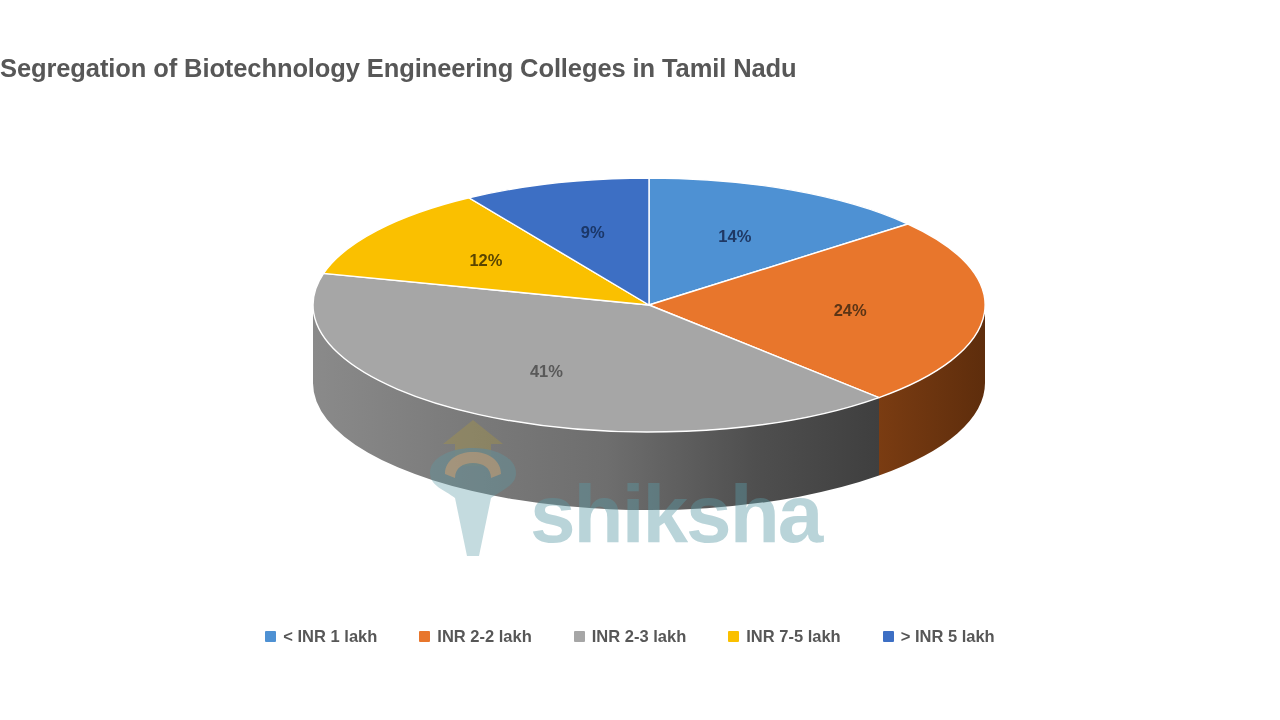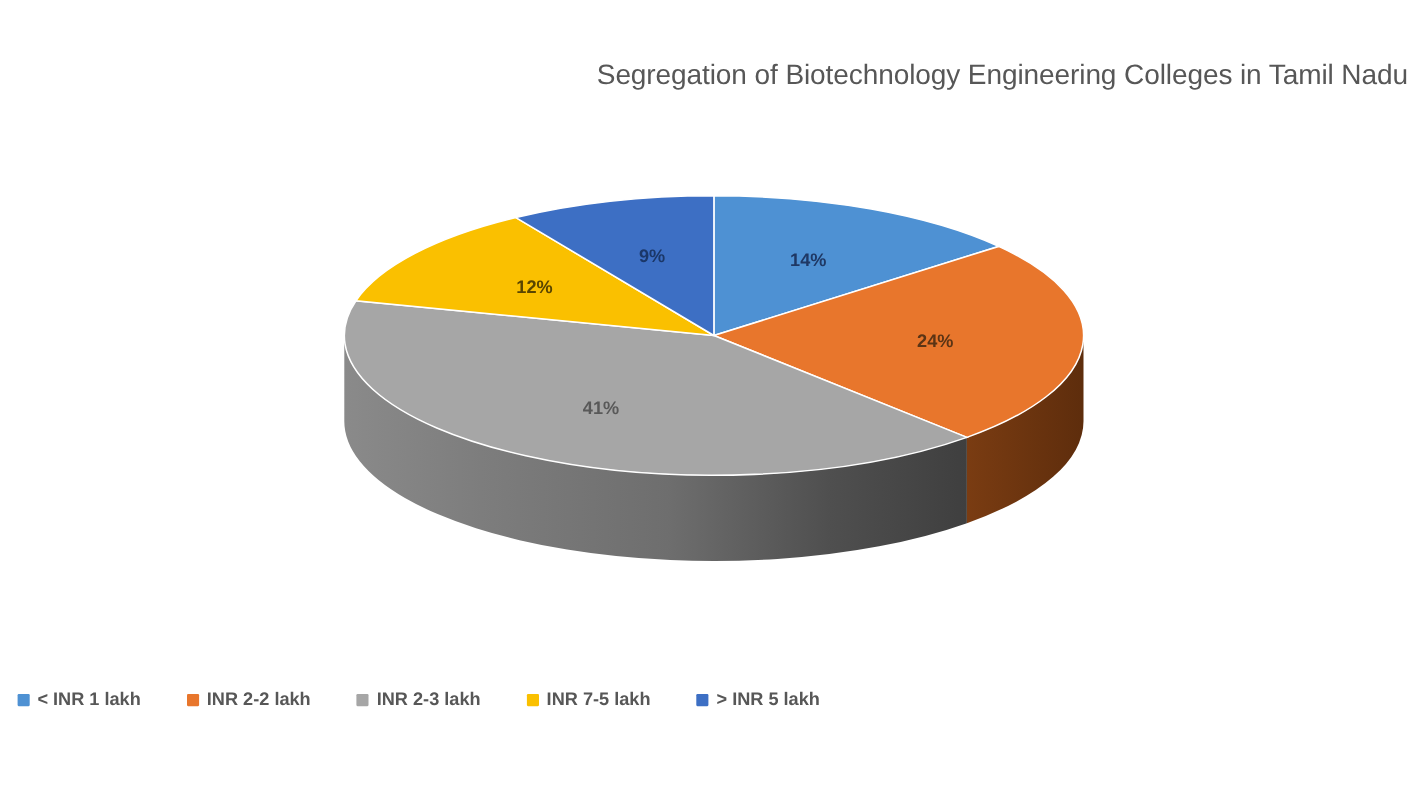--- a/index.html
+++ b/index.html
@@ -13,45 +13,46 @@
   #chart-root {
     position: relative;
     width: 1280px;
     height: 720px;
     background: #ffffff;
   }
   #chart-title {
     position: absolute;
     left: 0; top: 48px;
     width: 1280px;
-    text-align: right;
+    text-align: left;
     font-size: 25.5px;
-    font-weight: normal;
+    font-weight: bold;
     color: #575757;
     line-height: 41px;
     letter-spacing: -0.1px;
   }
   #chart-title .title-line { display: block; }
   #pie-area {
     position: absolute;
     left: 0; top: 150px;
     width: 1280px;
     height: 450px;
   }
   #pie-svg { display: block; }
   .slice-label {
     font-family: "Liberation Sans", sans-serif;
     font-size: 16.5px;
     font-weight: bold;
   }
   #legend {
     position: absolute;
-    left: 16px; top: 627px;
+    left: 0; top: 627px;
     width: 1260px;
     display: flex;
+    justify-content: center;
     align-items: center;
     gap: 42px;
   }
   .legend-item {
     display: flex;
     align-items: center;
     gap: 7px;
   }
   .legend-swatch {
     width: 11px; height: 11px;
@@ -135,20 +136,33 @@
 
       <g>
         <text class="slice-label" x="734.8" y="92.1" fill="#1f3864" text-anchor="middle">14%</text>
         <text class="slice-label" x="850.2" y="165.8" fill="#5b3415" text-anchor="middle">24%</text>
         <text class="slice-label" x="546.4" y="226.6" fill="#595959" text-anchor="middle">41%</text>
         <text class="slice-label" x="485.9" y="116.2" fill="#594500" text-anchor="middle">12%</text>
         <text class="slice-label" x="592.8" y="87.8" fill="#1b3768" text-anchor="middle">9%</text>
       </g>
     </svg>
 
+    <div id="watermark-group">
+      <svg width="450" height="190" viewBox="0 0 450 190">
+        <g transform="translate(10,0)">
+          <path d="M48 42 L18 66 L30 66 L30 88 L66 88 L66 66 L78 66 Z" fill="#c9a91f" opacity="0.55"></path>
+          <path d="M5 95 C5 80 25 70 48 70 C71 70 91 80 91 95
+                   C91 108 76 112 66 120 L54 178 L42 178 L30 120
+                   C20 112 5 108 5 95 Z" fill="#5b9aa5" opacity="0.85"></path>
+          <path d="M20 96 C20 82 33 74 48 74 C63 74 76 82 76 96
+                   L66 100 C66 90 58 85 48 85 C38 85 30 90 30 100 Z" fill="#e8b97a" opacity="0.9"></path>
+        </g>
+      </svg>
+      <div id="watermark-text">shiksha</div>
+    </div>
   </div>
 
   <div id="legend">
     <div class="legend-item">
       <span class="legend-swatch" style="background:#4e91d3"></span>
       <span class="legend-text">&lt; INR 1 lakh</span>
     </div>
     <div class="legend-item">
       <span class="legend-swatch" style="background:#e8762c"></span>
       <span class="legend-text">INR 2-2 lakh</span>

